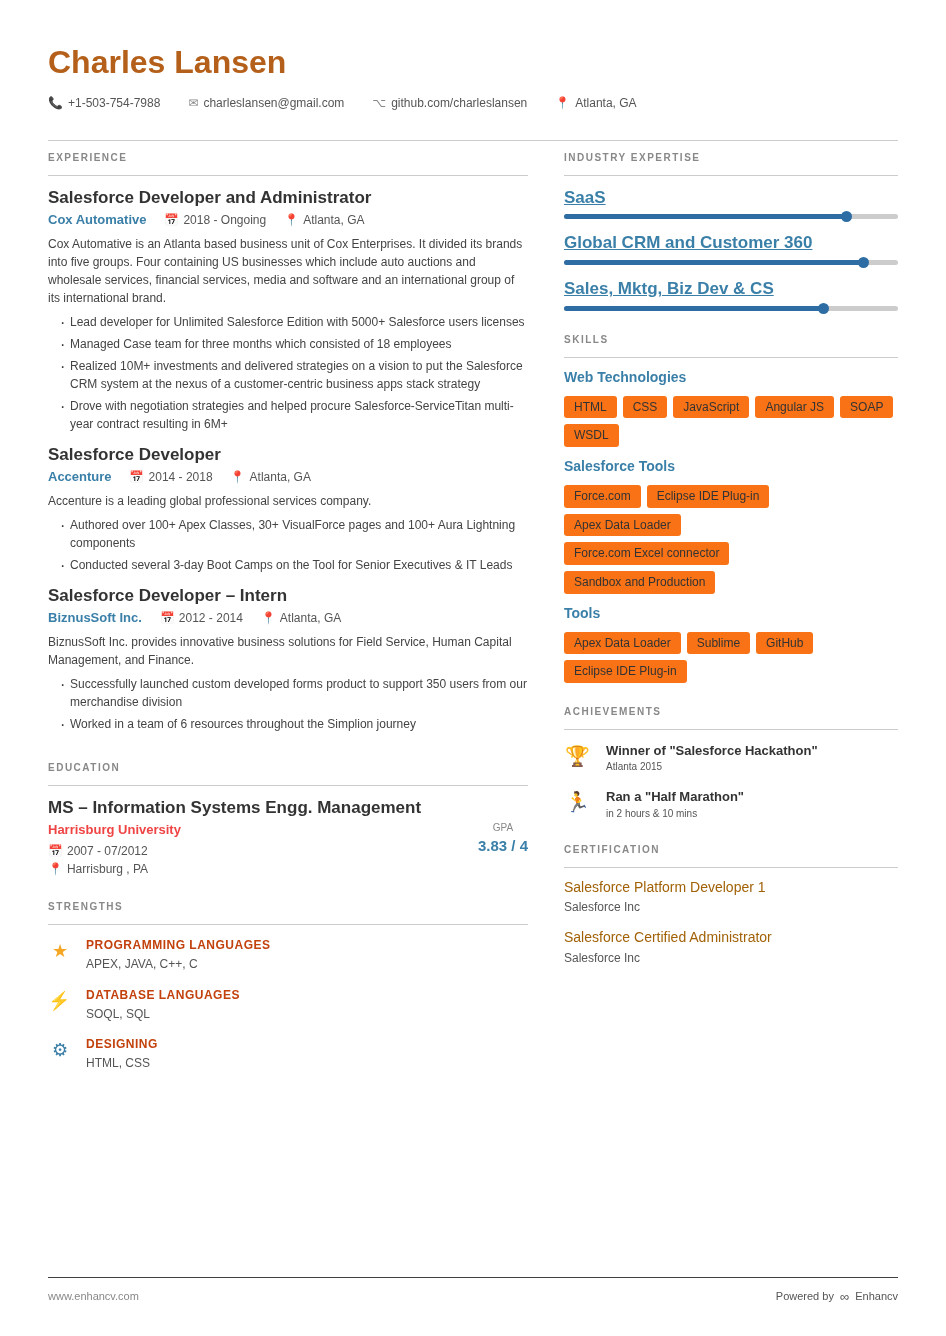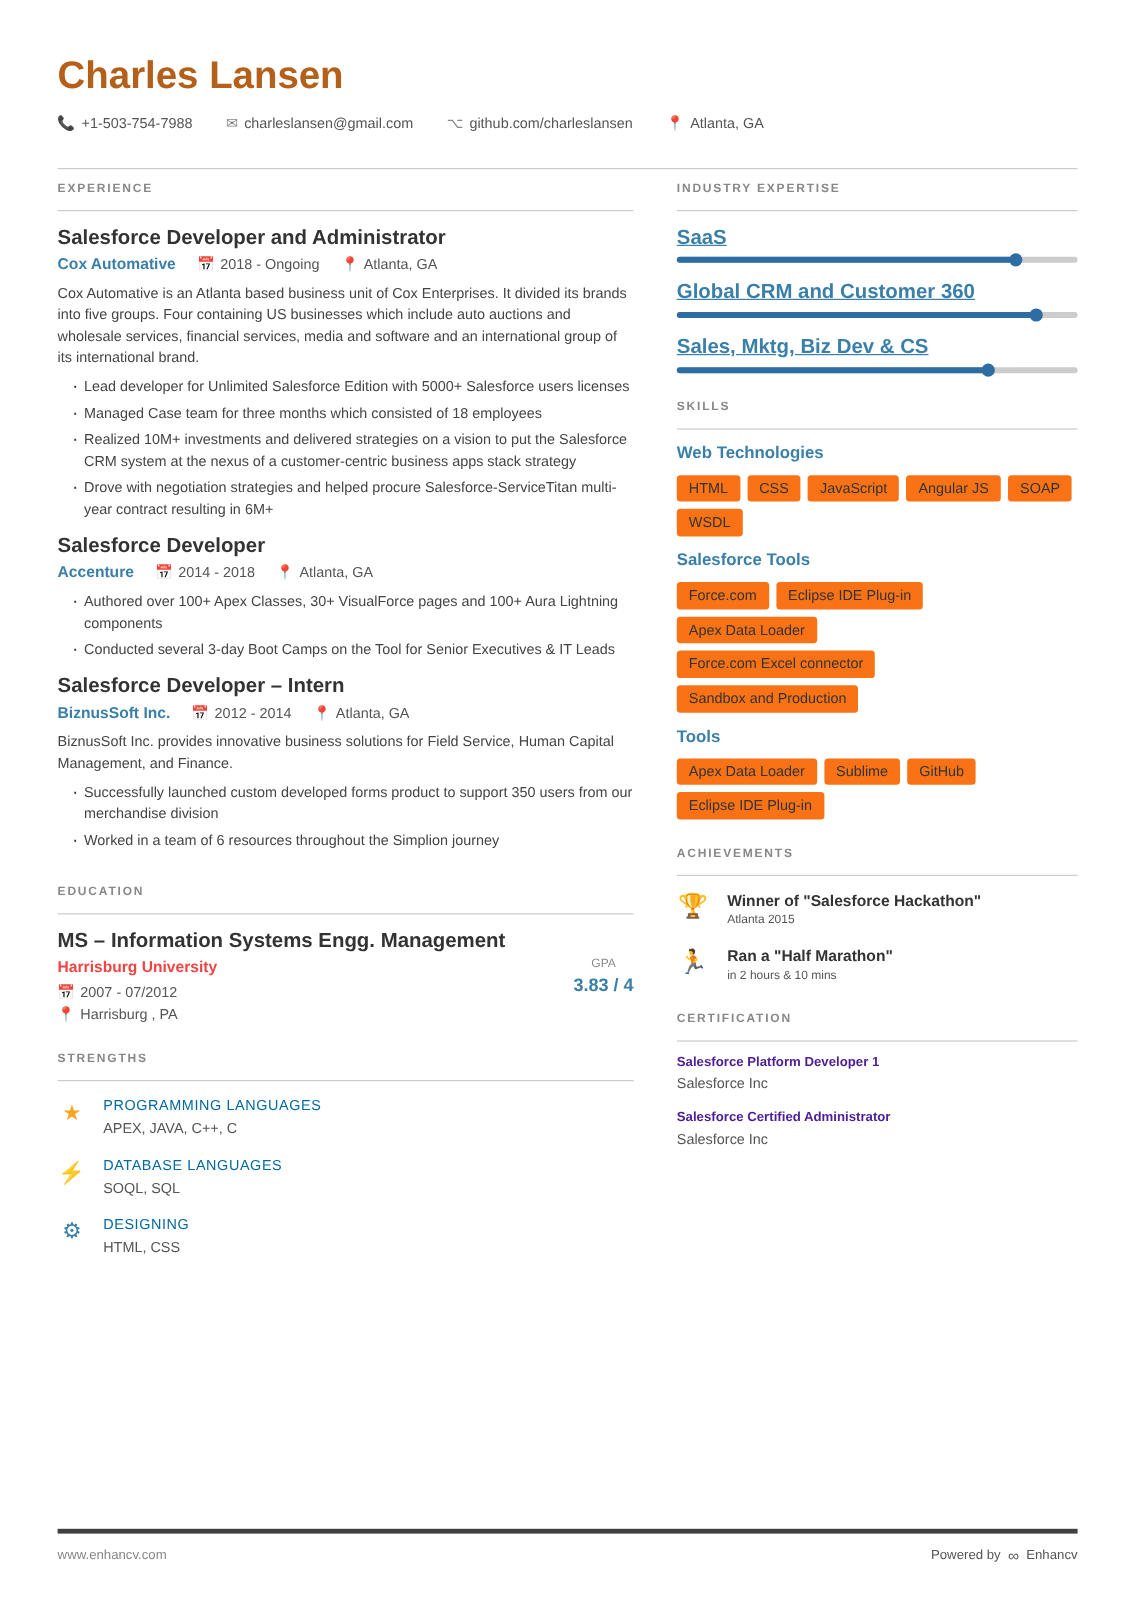--- a/index.html
+++ b/index.html
@@ -185,22 +185,22 @@
       font-size: 18px;
       margin-top: 2px;
       min-width: 24px;
       text-align: center;
     }
     .strength-icon.star { color: #f5a623; }
     .strength-icon.bolt { color: #3a7fa8; }
     .strength-icon.wrench { color: #3a7fa8; }
     .strength-title {
       font-size: 12px;
-      font-weight: normal;
-      color: #0369a1;
+      font-weight: bold;
+      color: #c2410c;
       text-transform: uppercase;
       letter-spacing: 0.5px;
       margin-bottom: 2px;
     }
     .strength-detail {
       font-size: 12px;
       color: #555;
     }
     
     .expertise-label {
@@ -285,37 +285,37 @@
     }
     .achievement-detail {
       font-size: 10px;
       color: #555;
     }
     
     .cert-item {
       margin-bottom: 12px;
     }
     .cert-name {
-      color: #4c1d95;
-      font-size: 11px;
-      font-weight: bold;
+      color: #a16207;
+      font-size: 14px;
+      font-weight: normal;
       margin-bottom: 2px;
     }
     .cert-issuer {
       font-size: 12px;
       color: #555;
     }
     
     .footer {
       display: flex;
       justify-content: space-between;
       align-items: center;
       margin-top: 24px;
       padding-top: 10px;
-      border-top: 4px solid #404040;
+      border-top: 1px solid #404040;
       font-size: 11px;
       color: #888;
     }
     .footer-logo {
       display: flex;
       align-items: center;
       gap: 6px;
       font-size: 11px;
       color: #555;
     }
@@ -383,20 +383,21 @@
           <span class="company-name">Accenture</span>
           <span class="job-dates">
             <span>📅</span>
             2014 - 2018
           </span>
           <span class="job-location">
             <span>📍</span>
             Atlanta, GA
           </span>
         </div>
+        <div class="job-desc">Accenture is a leading global professional services company.</div>
         <ul class="bullet-list">
           <li>Authored over 100+ Apex Classes, 30+ VisualForce pages and 100+ Aura Lightning components</li>
           <li>Conducted several 3-day Boot Camps on the Tool for Senior Executives &amp; IT Leads</li>
         </ul>
       </div>
 
       <div>
         <div class="job-title">Salesforce Developer – Intern</div>
         <div class="job-meta">
           <span class="company-name">BiznusSoft Inc.</span>

